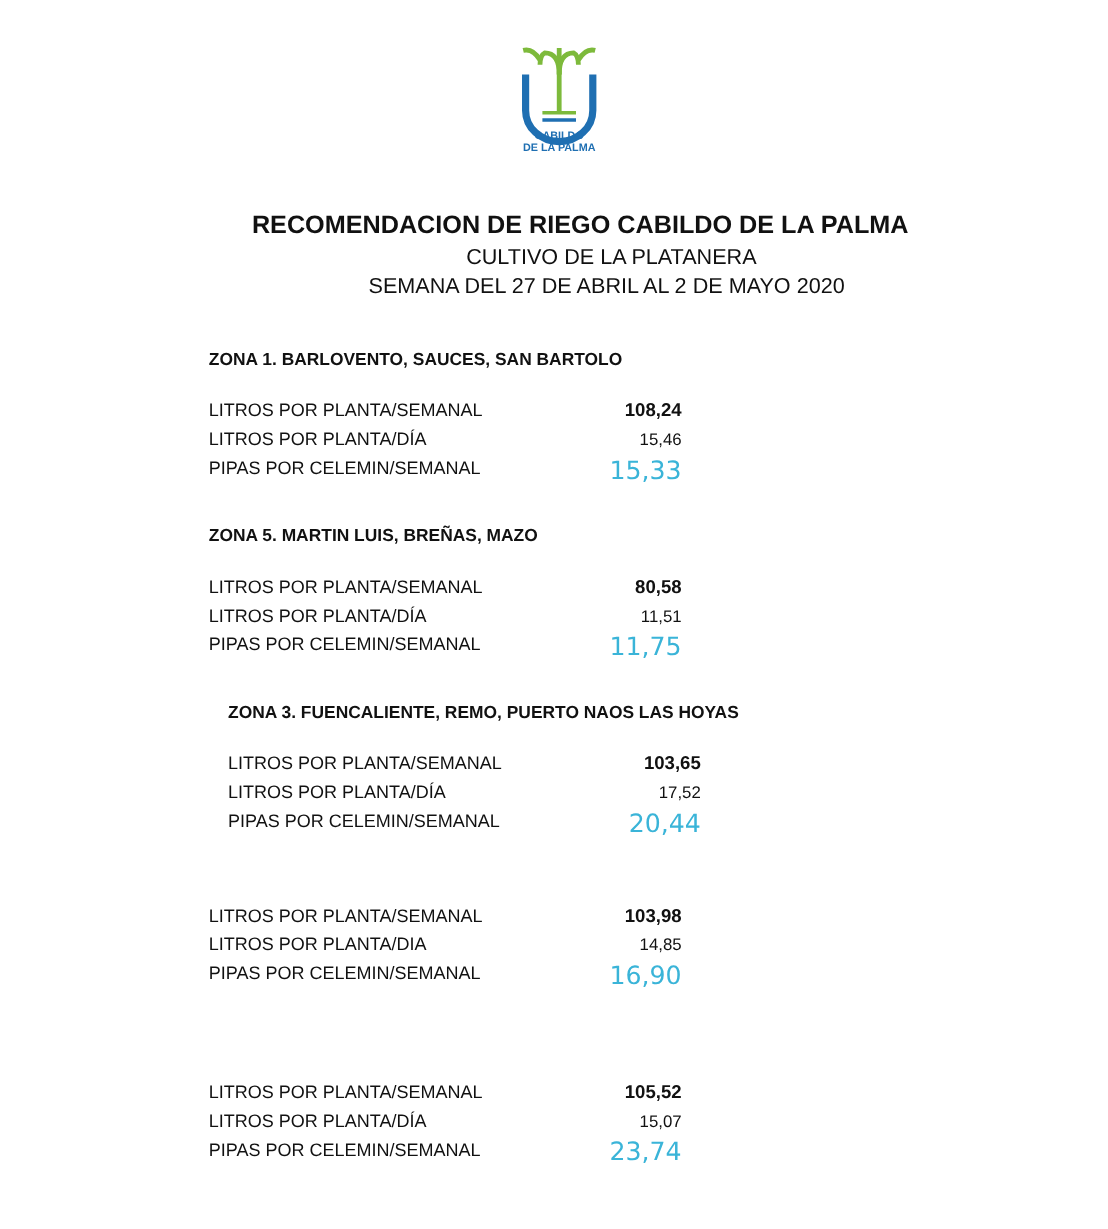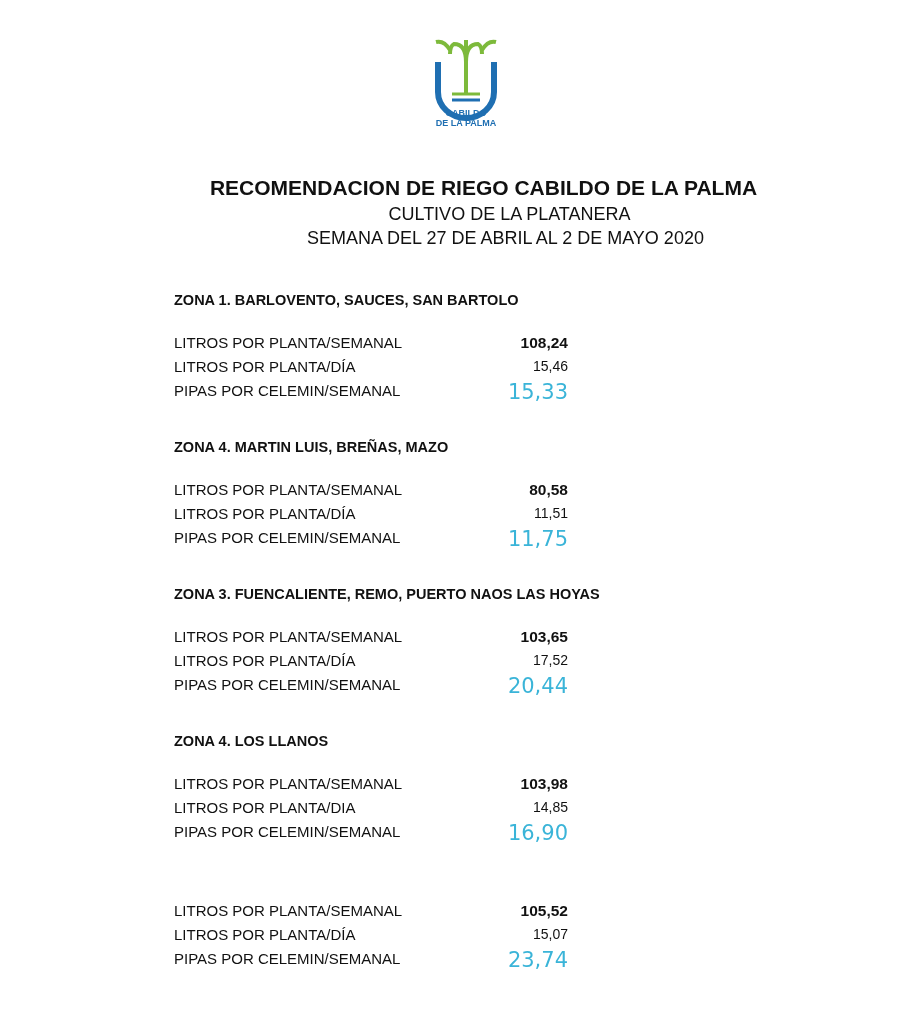--- a/index.html
+++ b/index.html
@@ -54,55 +54,54 @@
           <span class="lbl">LITROS POR PLANTA/DÍA</span>
           <span class="val">15,46</span>
         </div>
         <div class="row r2">
           <span class="lbl">PIPAS POR CELEMIN/SEMANAL</span>
           <span class="val">15,33</span>
         </div>
       </div>
     </div>
     <div class="zone" style="top: 439px;">
-      <div class="zone-title">ZONA 4. MARTIN LUIS, BREÑAS, MAZO</div>
+      <div class="zone-title">ZONA 5. MARTIN LUIS, BREÑAS, MAZO</div>
       <div class="rows">
         <div class="row r0">
           <span class="lbl">LITROS POR PLANTA/SEMANAL</span>
           <span class="val">80,58</span>
         </div>
         <div class="row r1">
           <span class="lbl">LITROS POR PLANTA/DÍA</span>
           <span class="val">11,51</span>
         </div>
         <div class="row r2">
           <span class="lbl">PIPAS POR CELEMIN/SEMANAL</span>
           <span class="val">11,75</span>
         </div>
       </div>
     </div>
-    <div class="zone" style="top: 586px;">
+    <div class="zone" style="top: 586px; margin-left: 16px;">
       <div class="zone-title">ZONA 3. FUENCALIENTE, REMO, PUERTO NAOS LAS HOYAS</div>
       <div class="rows">
         <div class="row r0">
           <span class="lbl">LITROS POR PLANTA/SEMANAL</span>
           <span class="val">103,65</span>
         </div>
         <div class="row r1">
           <span class="lbl">LITROS POR PLANTA/DÍA</span>
           <span class="val">17,52</span>
         </div>
         <div class="row r2">
           <span class="lbl">PIPAS POR CELEMIN/SEMANAL</span>
           <span class="val">20,44</span>
         </div>
       </div>
     </div>
     <div class="zone" style="top: 733px;">
-      <div class="zone-title">ZONA 4. LOS LLANOS</div>
       <div class="rows">
         <div class="row r0">
           <span class="lbl">LITROS POR PLANTA/SEMANAL</span>
           <span class="val">103,98</span>
         </div>
         <div class="row r1">
           <span class="lbl">LITROS POR PLANTA/DIA</span>
           <span class="val">14,85</span>
         </div>
         <div class="row r2">

